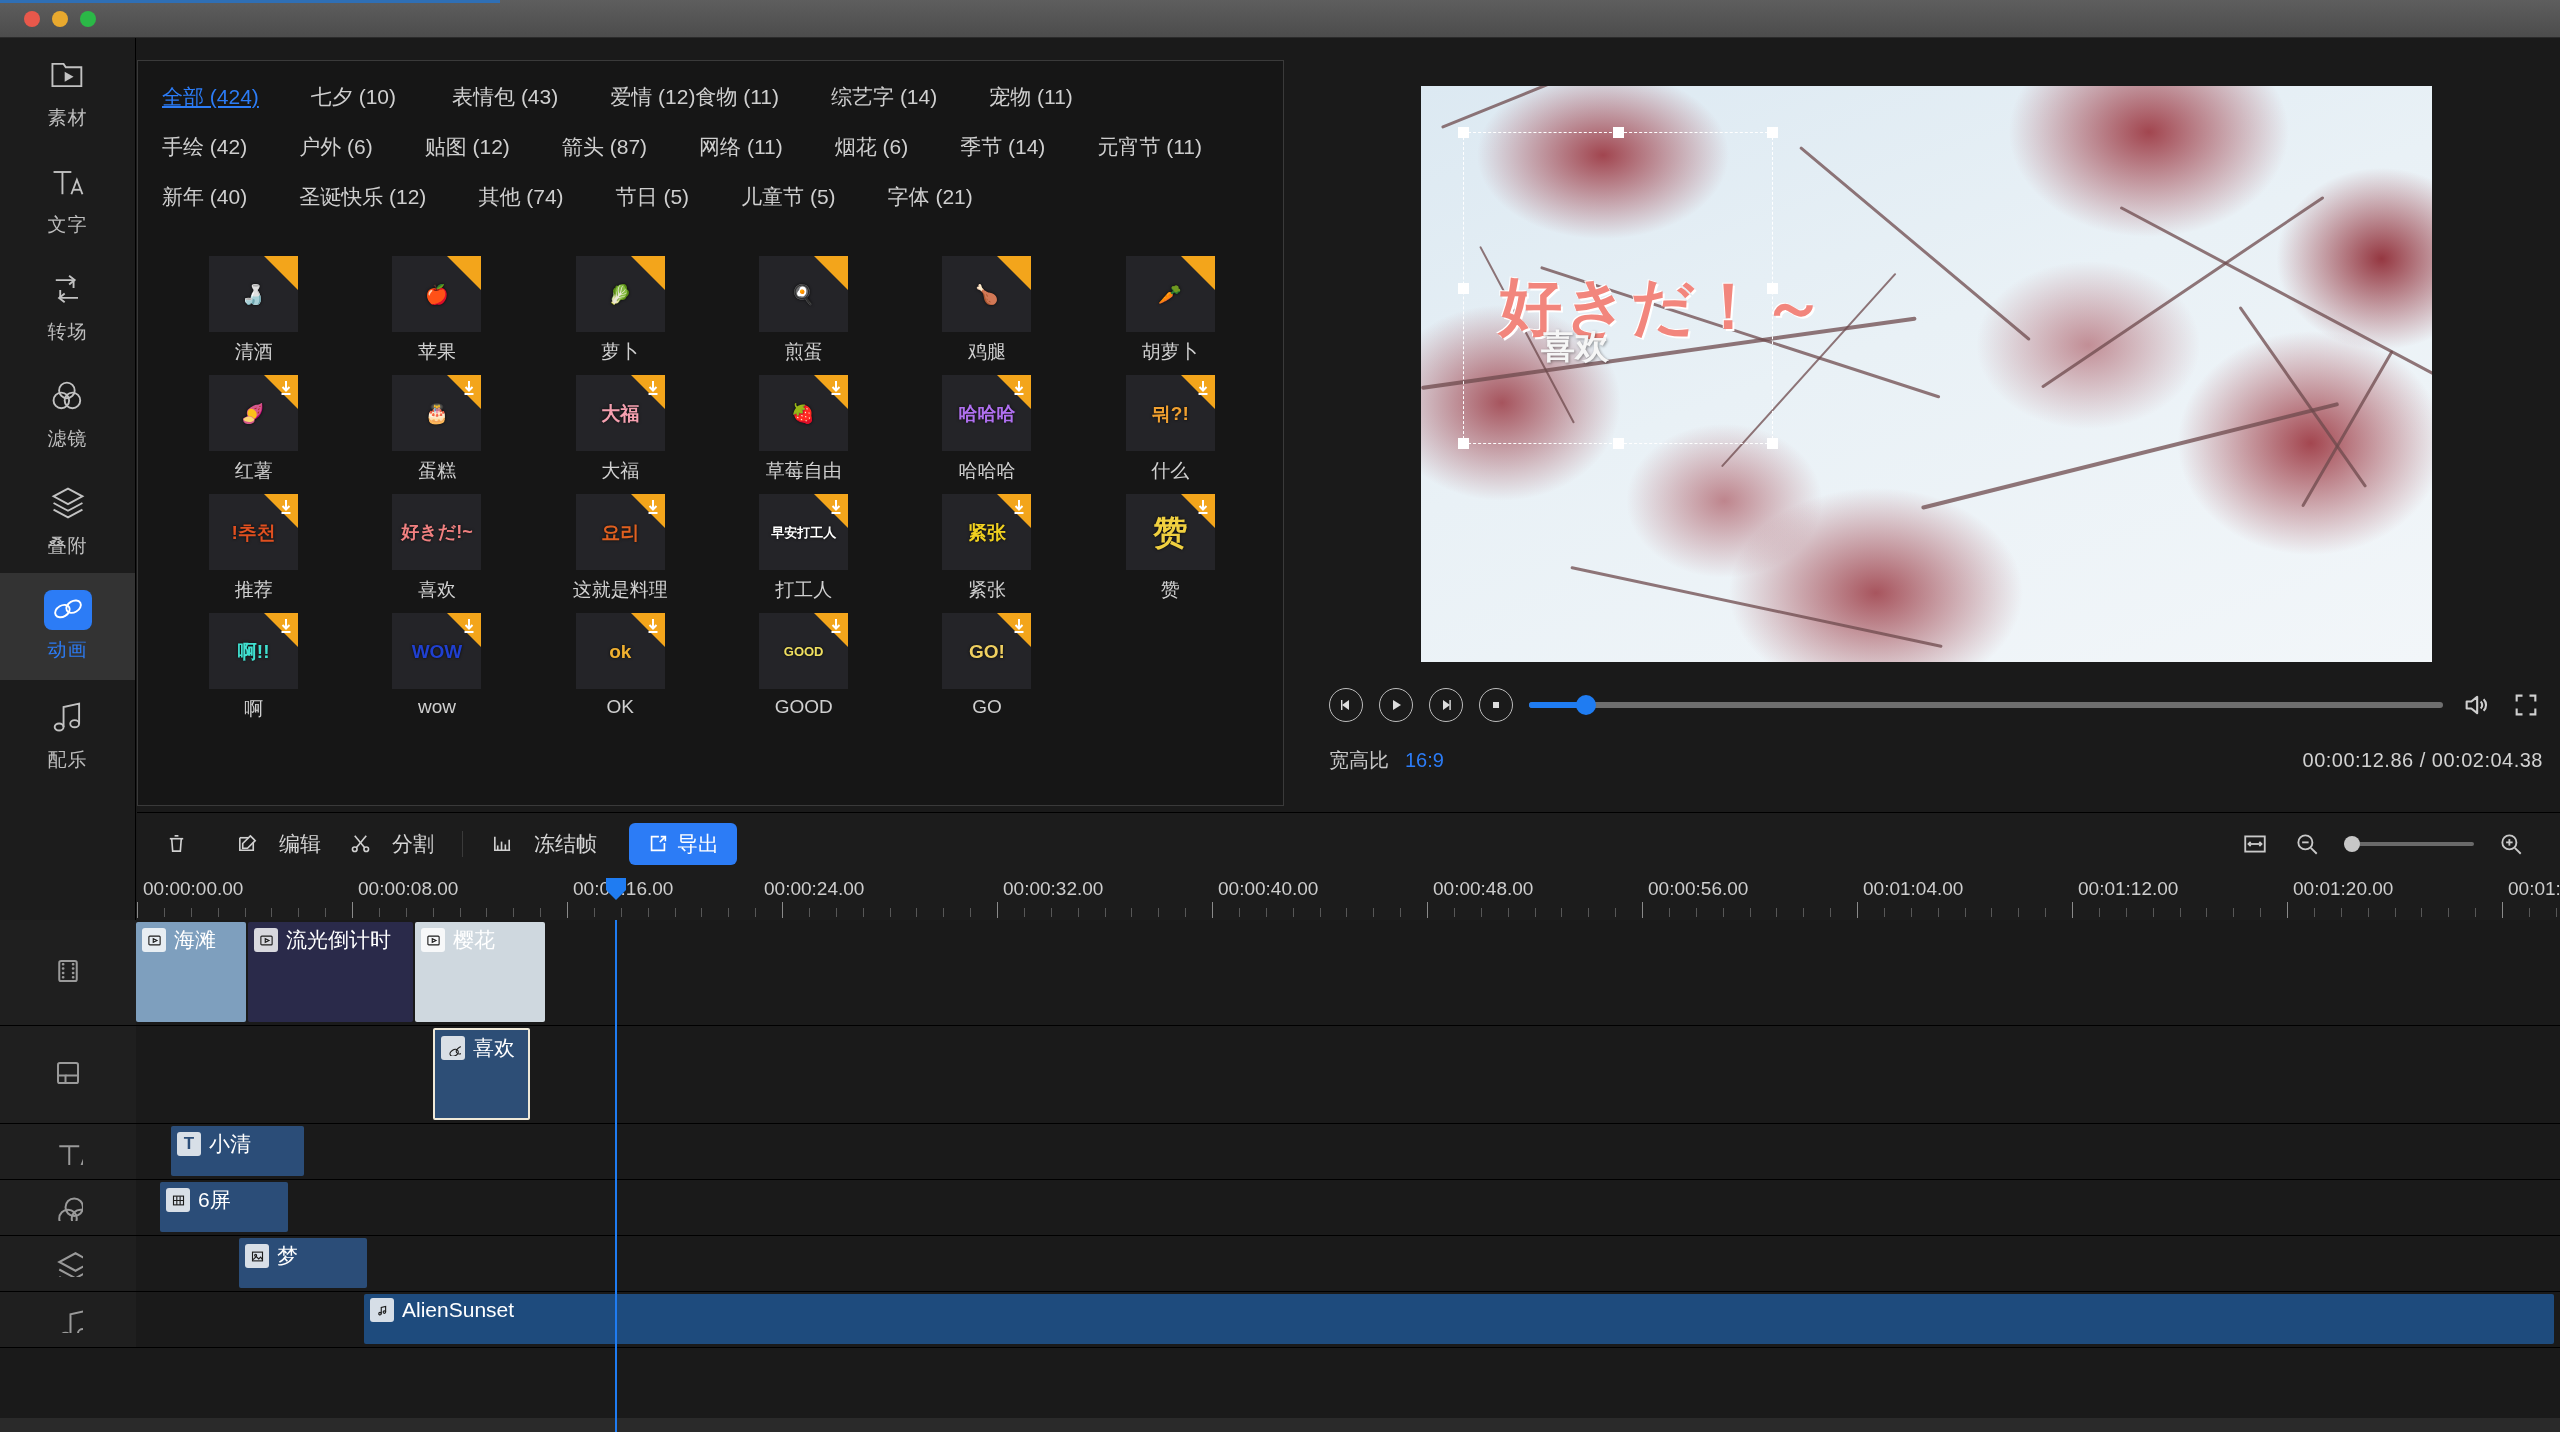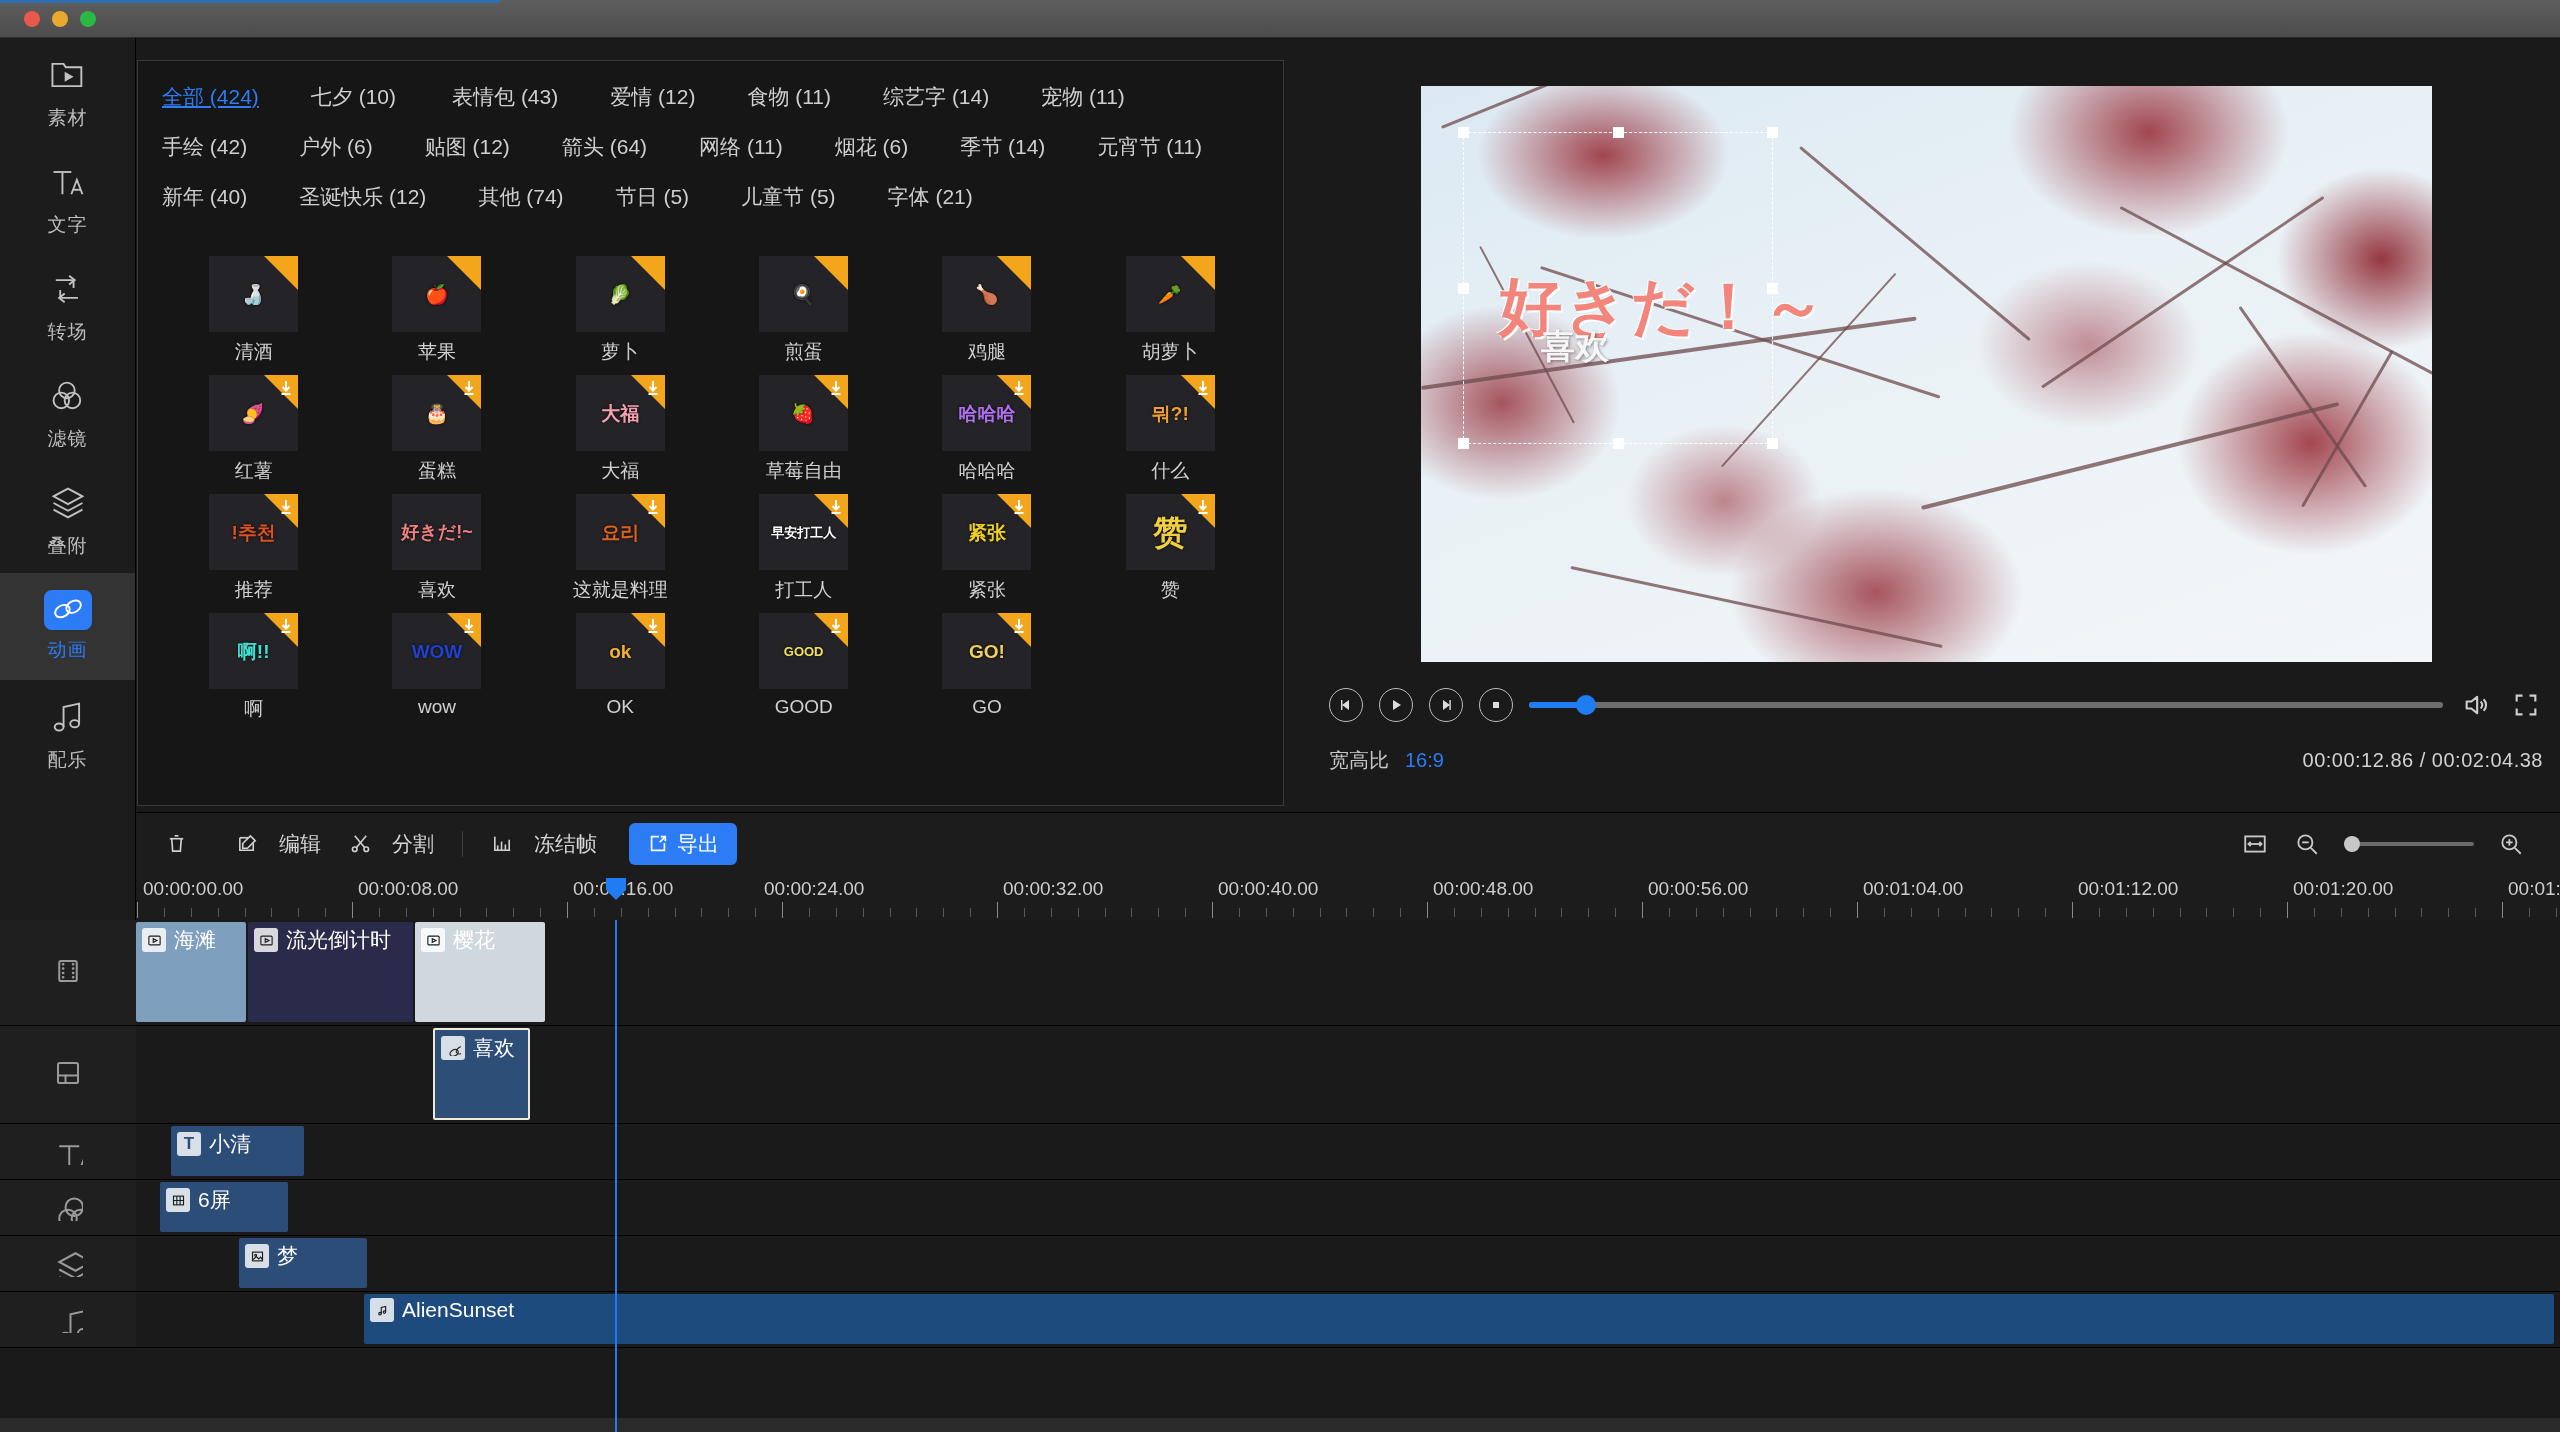--- a/index.html
+++ b/index.html
@@ -212,29 +212,29 @@
     </div>
   </div>
 
 <div id="panel">
   <div id="cats">
       <div class="cat-row">
         <div class="cat sel" style="margin-left: 0px;">全部 (424)</div>
         <div class="cat" style="margin-left: 52px;">七夕 (10)</div>
         <div class="cat" style="margin-left: 56px;">表情包 (43)</div>
         <div class="cat" style="margin-left: 52px;">爱情 (12)</div>
-        <div class="cat" style="margin-left: 52px; text-align: center;">食物 (11)</div>
+        <div class="cat" style=" text-align: center;">食物 (11)</div>
         <div class="cat" style="margin-left: 52px;">综艺字 (14)</div>
         <div class="cat" style="margin-left: 52px;">宠物 (11)</div>
       </div>
       <div class="cat-row">
         <div class="cat" style="margin-left: 0px;">手绘 (42)</div>
         <div class="cat" style="margin-left: 52px;">户外 (6)</div>
         <div class="cat" style="margin-left: 52px;">贴图 (12)</div>
-        <div class="cat" style="margin-left: 52px;">箭头 (64)</div>
+        <div class="cat" style="margin-left: 52px;">箭头 (87)</div>
         <div class="cat" style="margin-left: 52px;">网络 (11)</div>
         <div class="cat" style="margin-left: 52px;">烟花 (6)</div>
         <div class="cat" style="margin-left: 52px;">季节 (14)</div>
         <div class="cat" style="margin-left: 52px;">元宵节 (11)</div>
       </div>
       <div class="cat-row">
         <div class="cat" style="margin-left: 0px;">新年 (40)</div>
         <div class="cat" style="margin-left: 52px;">圣诞快乐 (12)</div>
         <div class="cat" style="margin-left: 52px;">其他 (74)</div>
         <div class="cat" style="margin-left: 52px;">节日 (5)</div>

